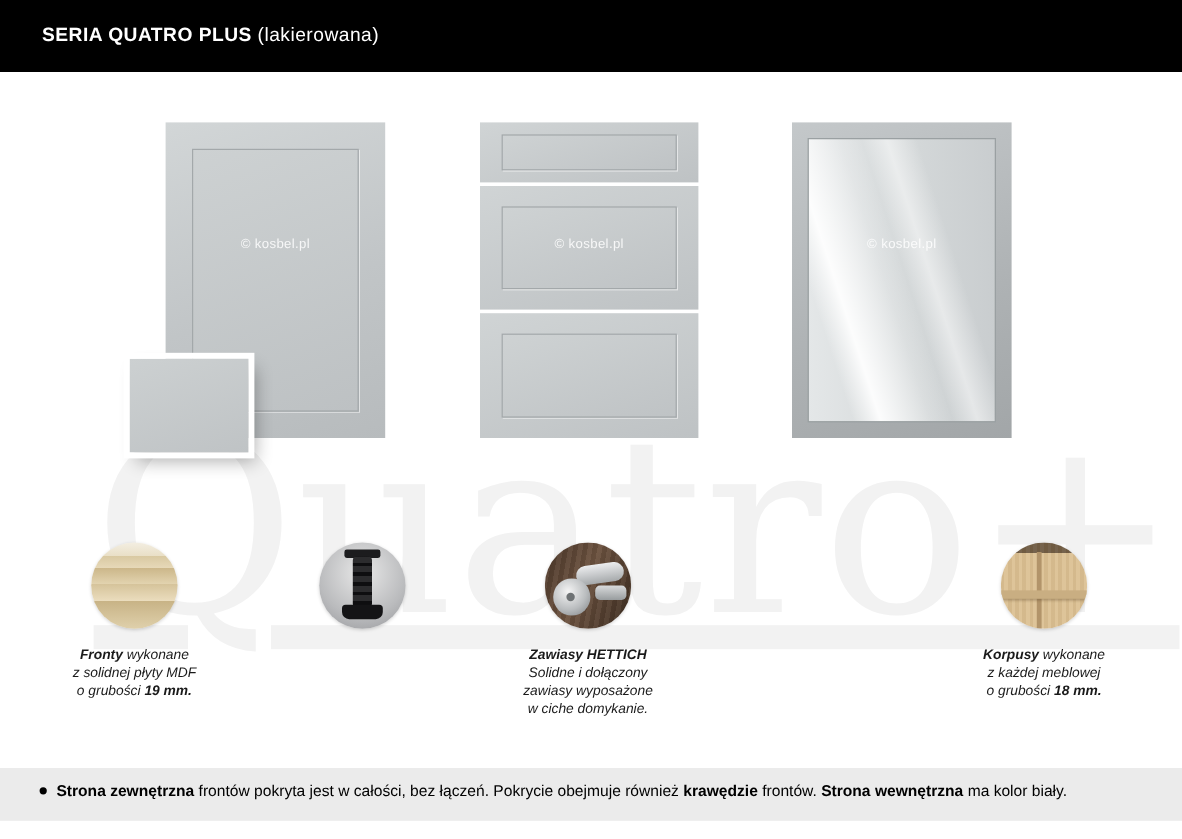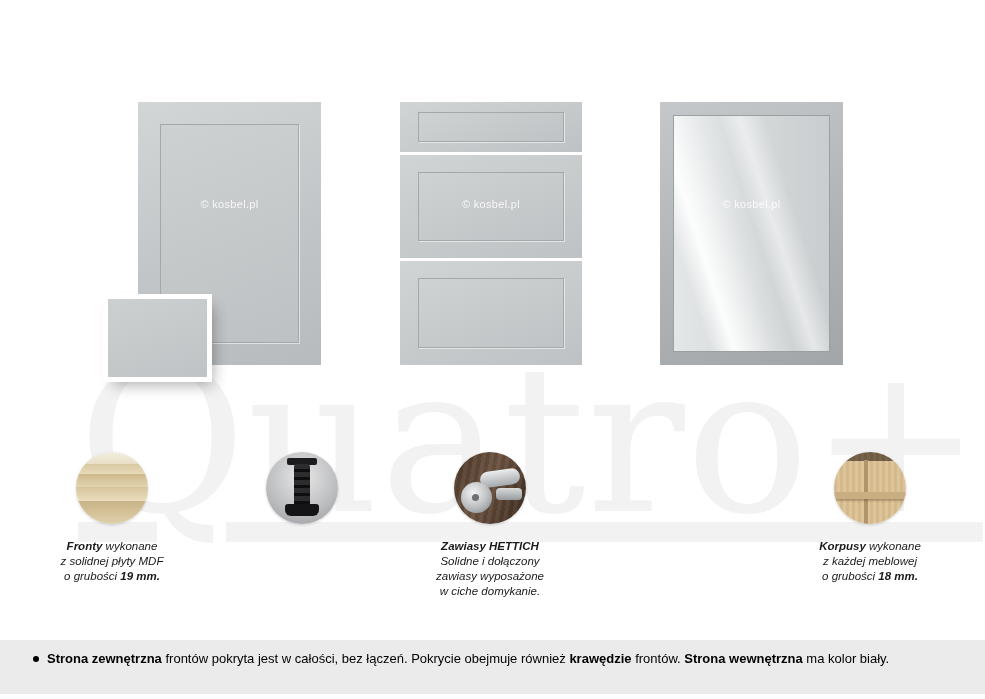--- a/index.html
+++ b/index.html
@@ -121,31 +121,34 @@
   .photo-korpus{
     background:
       repeating-linear-gradient(90deg,rgba(120,90,50,.08) 0 3px,rgba(255,255,255,.05) 3px 6px),
       linear-gradient(to bottom,#6f5b43 0 12%,#dcc194 12% 100%);
   }
   .korpus-seam{position:absolute;left:30px;top:8px;width:4px;height:64px;background:#b2946a;}
   .korpus-shelf{position:absolute;left:0;top:40px;width:72px;height:7px;background:#c9ae82;box-shadow:0 2px 2px rgba(90,65,35,.35);}
 
   
   .footer{
-    position:absolute;left:0;top:640px;width:100%;height:54px;background:#ebebeb;
+    position:absolute;left:0;top:640px;width:100%;height:44px;background:#ebebeb;
     box-sizing:border-box;padding:8px 0 0 33px;z-index:4;
   }
   .bullet-row{display:flex;align-items:flex-start;font-size:13px;line-height:21px;color:#000;white-space:nowrap;}
   .dot{width:6px;height:6px;border-radius:50%;background:#000;margin:8px 8px 0 0;flex:0 0 auto;}
 </style>
 </head>
 <body>
 
 <div class="page">
 
+  <div class="topbar">
+    <div class="title"><b>SERIA QUATRO PLUS</b><span> (lakierowana)</span></div>
+  </div>
 
   <div class="brand-watermark">Quatro+</div>
 
   <div class="door door1">
     <div class="shaker-panel"></div>
     <div class="photo-credit">© kosbel.pl</div>
   </div>
 
   <div class="swatch"></div>
 

